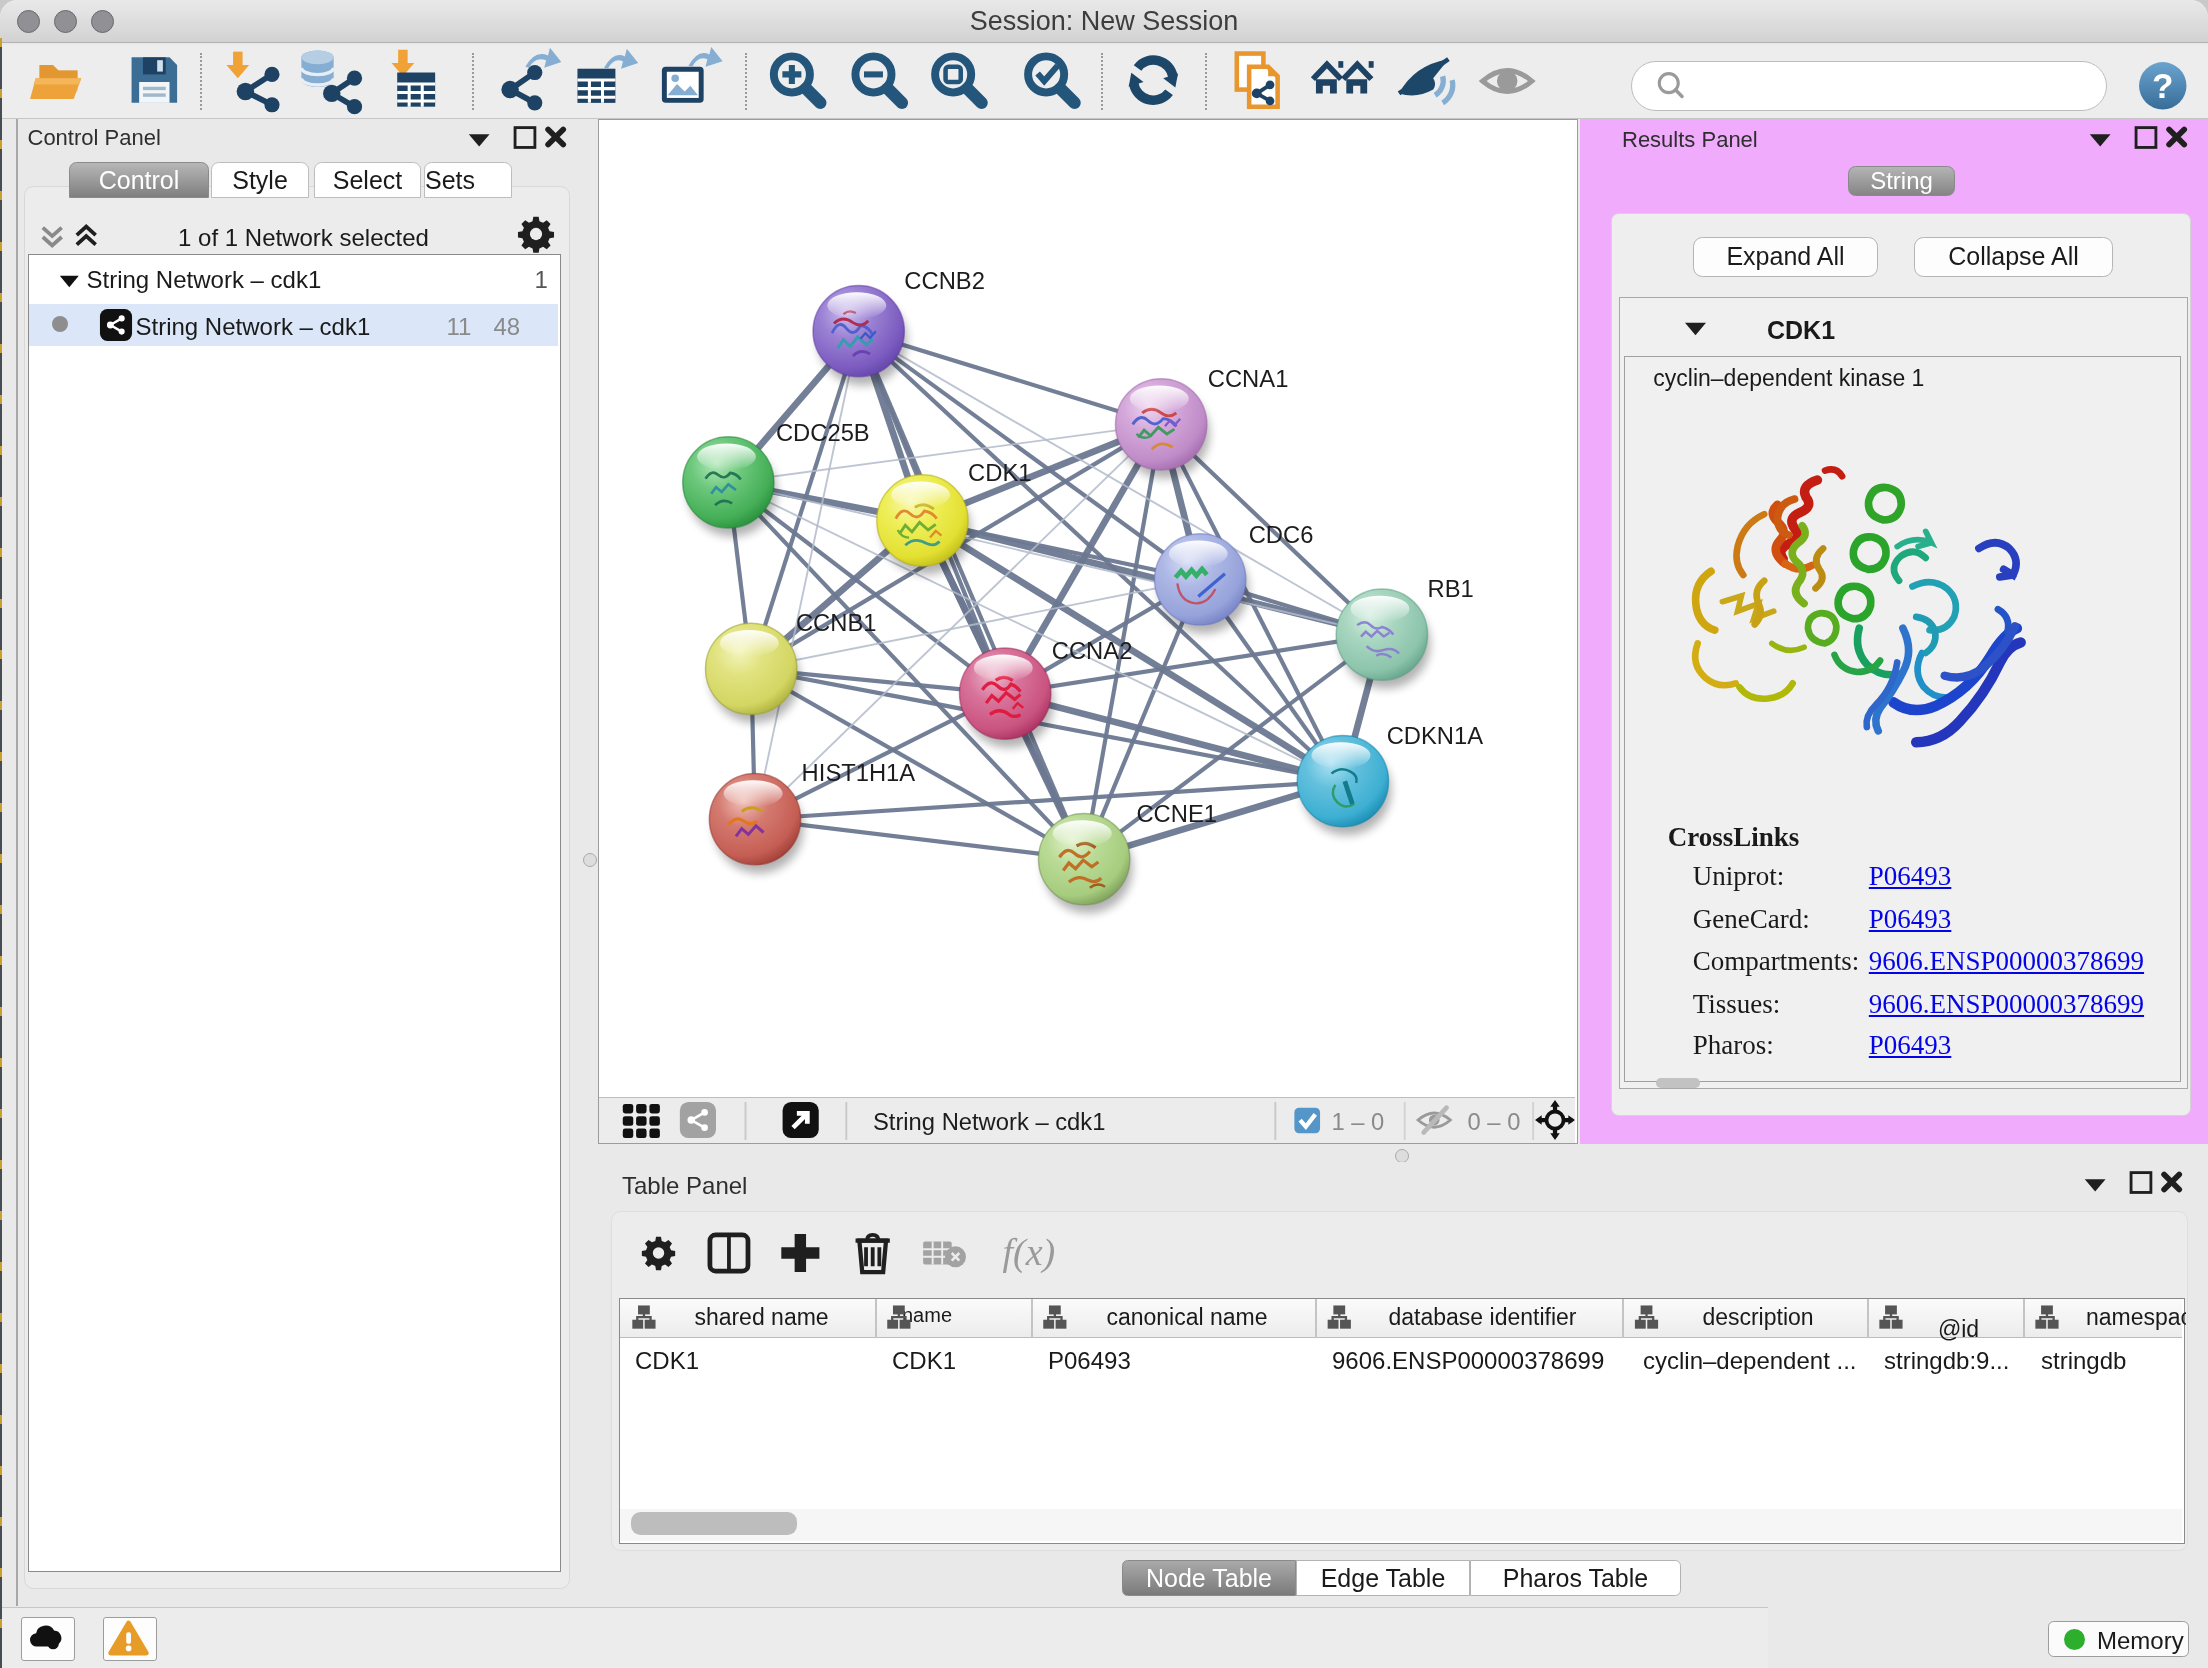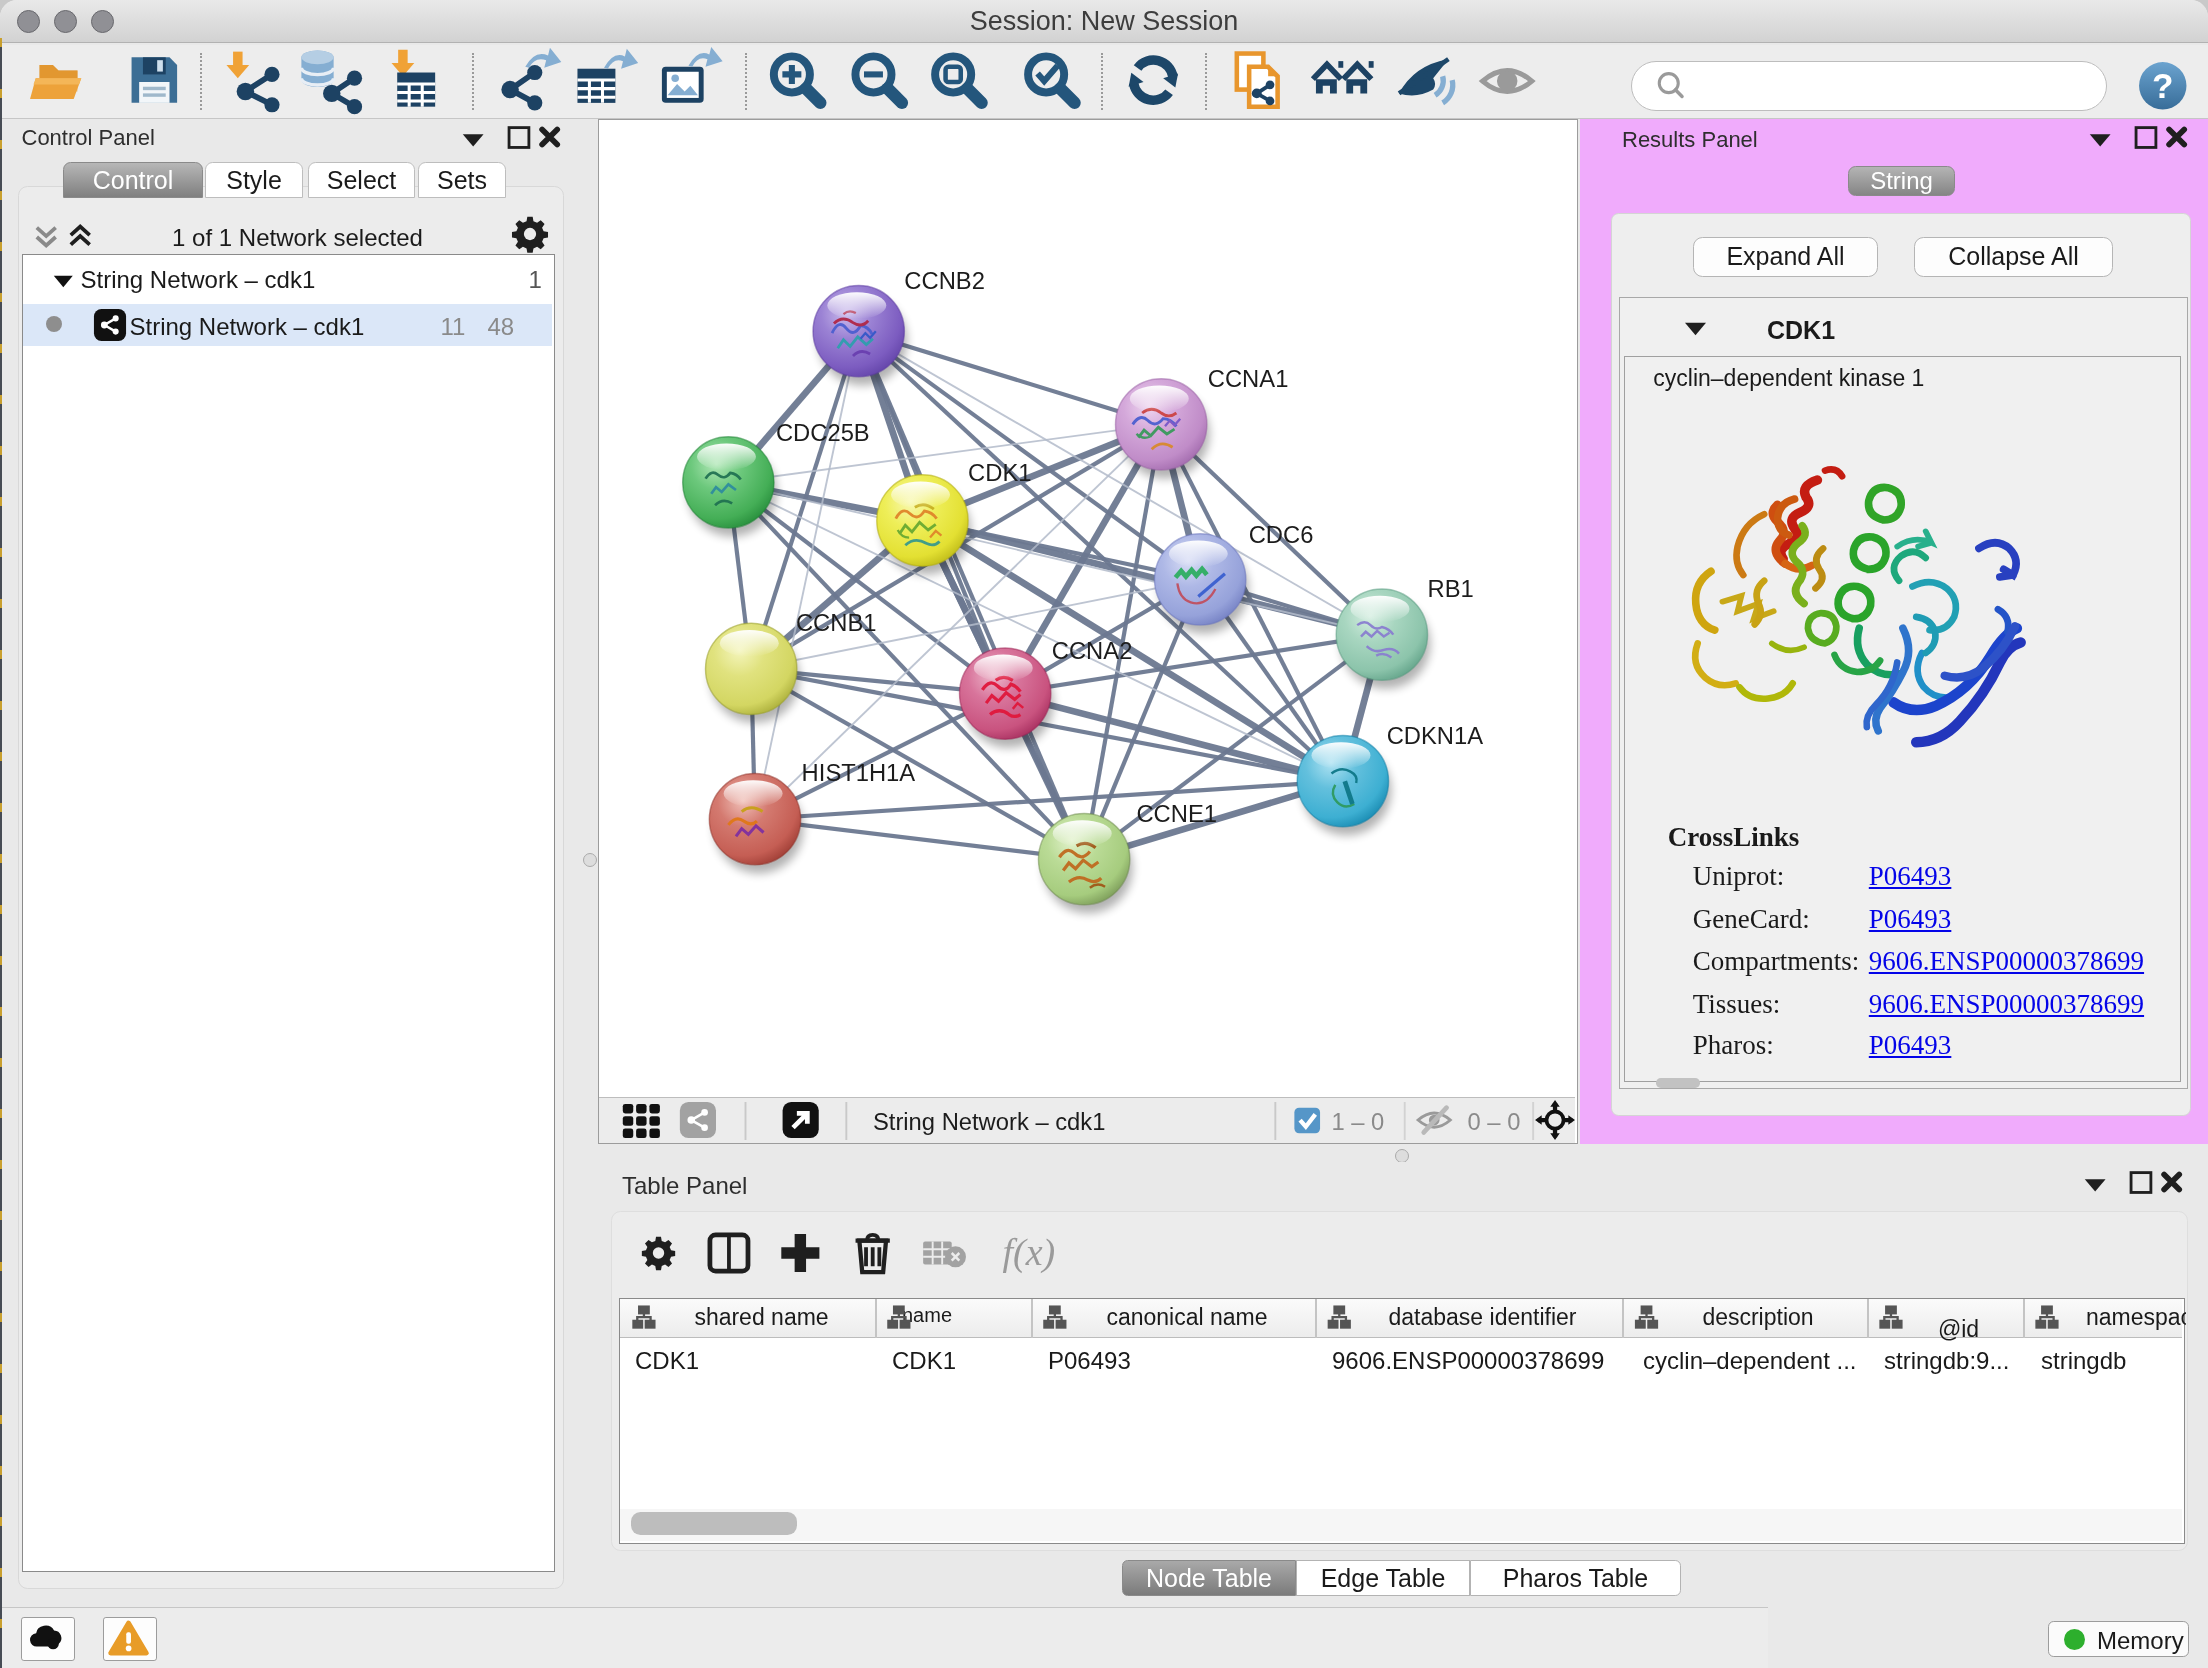--- a/index.html
+++ b/index.html
@@ -20,21 +20,21 @@
              background:#ededed; border-bottom:1.9px solid #c6c6c6; }
   .tsep { position:absolute; top:7.6px; height:57px; width:0;
           border-left:2.9px dotted #9a9a9a; }
   .searchbox { position:absolute; left:1631px; top:16px; width:476px; height:50px;
     background:#fff; border:1.9px solid #bdbdbd; border-radius:26px; }
   
   .leftstrip { position:absolute; left:0; top:38px; width:1.9px; height:1630px;
     background:repeating-linear-gradient(180deg,#c9a02e 0 8.6px,#474c55 8.6px 51px); z-index:50; }
   
   .cpborder { position:absolute; left:16px; top:119px; width:1.9px; height:1487px; background:#a8a8a8; }
-  .cp { position:absolute; left:12px; top:119px; width:610px; height:1487px; background:#e9e9e9;padding-left:33px; }
+  .cp { position:absolute; left:18px; top:119px; width:610px; height:1487px; background:#e9e9e9;padding-left:33px; }
   
   .netframe { position:absolute; left:598px; top:119px; width:980px; height:1025px;
     background:#fff; border:1.9px solid #9c9c9c; }
   .netstatus { position:absolute; left:0px; bottom:0px; width:976px; height:46px;
     background:#ececec; border-top:1.9px solid #bdbdbd; }
   
   .results { position:absolute; left:1580px; top:119px; width:629px; height:1025px; background:#f0abfc; }
   
   .tablepanel { position:absolute; left:600px; top:1162px; width:1608px; height:443px; background:#e9e9e9; }
   
@@ -239,21 +239,21 @@
       <path d="M10,14 l22,0 l-11,13 z" fill="#1f1f1f"></path>
       <rect x="59" y="7" width="21" height="21" fill="none" stroke="#1f1f1f" stroke-width="3"></rect>
       <path d="M94,9 l16,16 M110,9 l-16,16" stroke="#1f1f1f" stroke-width="6" stroke-linecap="round"></path>
     </svg>
 
     <div style="position:absolute;left:5.7px;top:67px;width:546px;height:1403px;background:#ececec;border:1px solid #d8d8d8;border-radius:9.5px"></div>
 
     <div style="position:absolute;left:51px;top:43px;width:140px;height:36px;background:linear-gradient(#b7b7b7,#7f7f7f);border:1px solid #8a8a8a;border-radius:7.6px 7.6px 0 0;color:#fff;text-align:center;line-height:34px;font-size:25px">Control</div>
     <div style="position:absolute;left:193px;top:43px;width:98px;height:36px;background:#fff;border:1px solid #bdbdbd;border-radius:7.6px 7.6px 0 0;text-align:center;line-height:34px;font-size:25px">Style</div>
     <div style="position:absolute;left:296px;top:43px;width:107px;height:36px;background:#fff;border:1px solid #bdbdbd;border-radius:7.6px 7.6px 0 0;text-align:center;line-height:34px;font-size:25px">Select</div>
-    <div style="position:absolute;left:406px;top:43px;width:88px;height:36px;background:#fff;border:1px solid #bdbdbd;border-radius:7.6px 7.6px 0 0;text-align:center;line-height:34px;font-size:25px">Sets</div>
+    <div style="position:absolute;left:406px;top:43px;width:88px;height:36px;background:#fff;border:1px solid #bdbdbd;border-radius:7.6px 7.6px 0 0;line-height:34px;font-size:25px">Sets</div>
 
     <svg width="76" height="34" style="position:absolute;left:17px;top:101px" viewBox="0 0 80 36">
       <path d="M8,8 l10,9 l10,-9 M8,18 l10,9 l10,-9" fill="none" stroke="#8a8a8a" stroke-width="4"></path>
       <path d="M44,16 l10,-9 l10,9 M44,26 l10,-9 l10,9" fill="none" stroke="#1f1f1f" stroke-width="4"></path>
     </svg>
     <div style="position:absolute;left:9.5px;top:105px;width:552px;text-align:center;font-size:24px">1 of 1 Network selected</div>
     <svg width="46" height="46" style="position:absolute;left:495px;top:92px" viewBox="0 0 24 24">
       <path fill="#1f1f1f" d="M12,8.5a3.5,3.5 0 1 0 0,7a3.5,3.5 0 1 0 0,-7zm0,2a1.5,1.5 0 1 1 0,3a1.5,1.5 0 1 1 0,-3z" fill-rule="evenodd"></path>
       <path fill="#1f1f1f" d="M10.6,3h2.8l.4,2.3l1.9.8l1.9-1.3l2,2l-1.3,1.9l.8,1.9l2.3.4v2.8l-2.3.4l-.8,1.9l1.3,1.9l-2,2l-1.9-1.3l-1.9.8l-.4,2.3h-2.8l-.4-2.3l-1.9-.8l-1.9,1.3l-2-2l1.3-1.9l-.8-1.9l-2.3-.4v-2.8l2.3-.4l.8-1.9l-1.3-1.9l2-2l1.9,1.3l1.9-.8z" fill-rule="evenodd"></path>
       <circle cx="12" cy="12" r="3.2" fill="#ececec"></circle>

